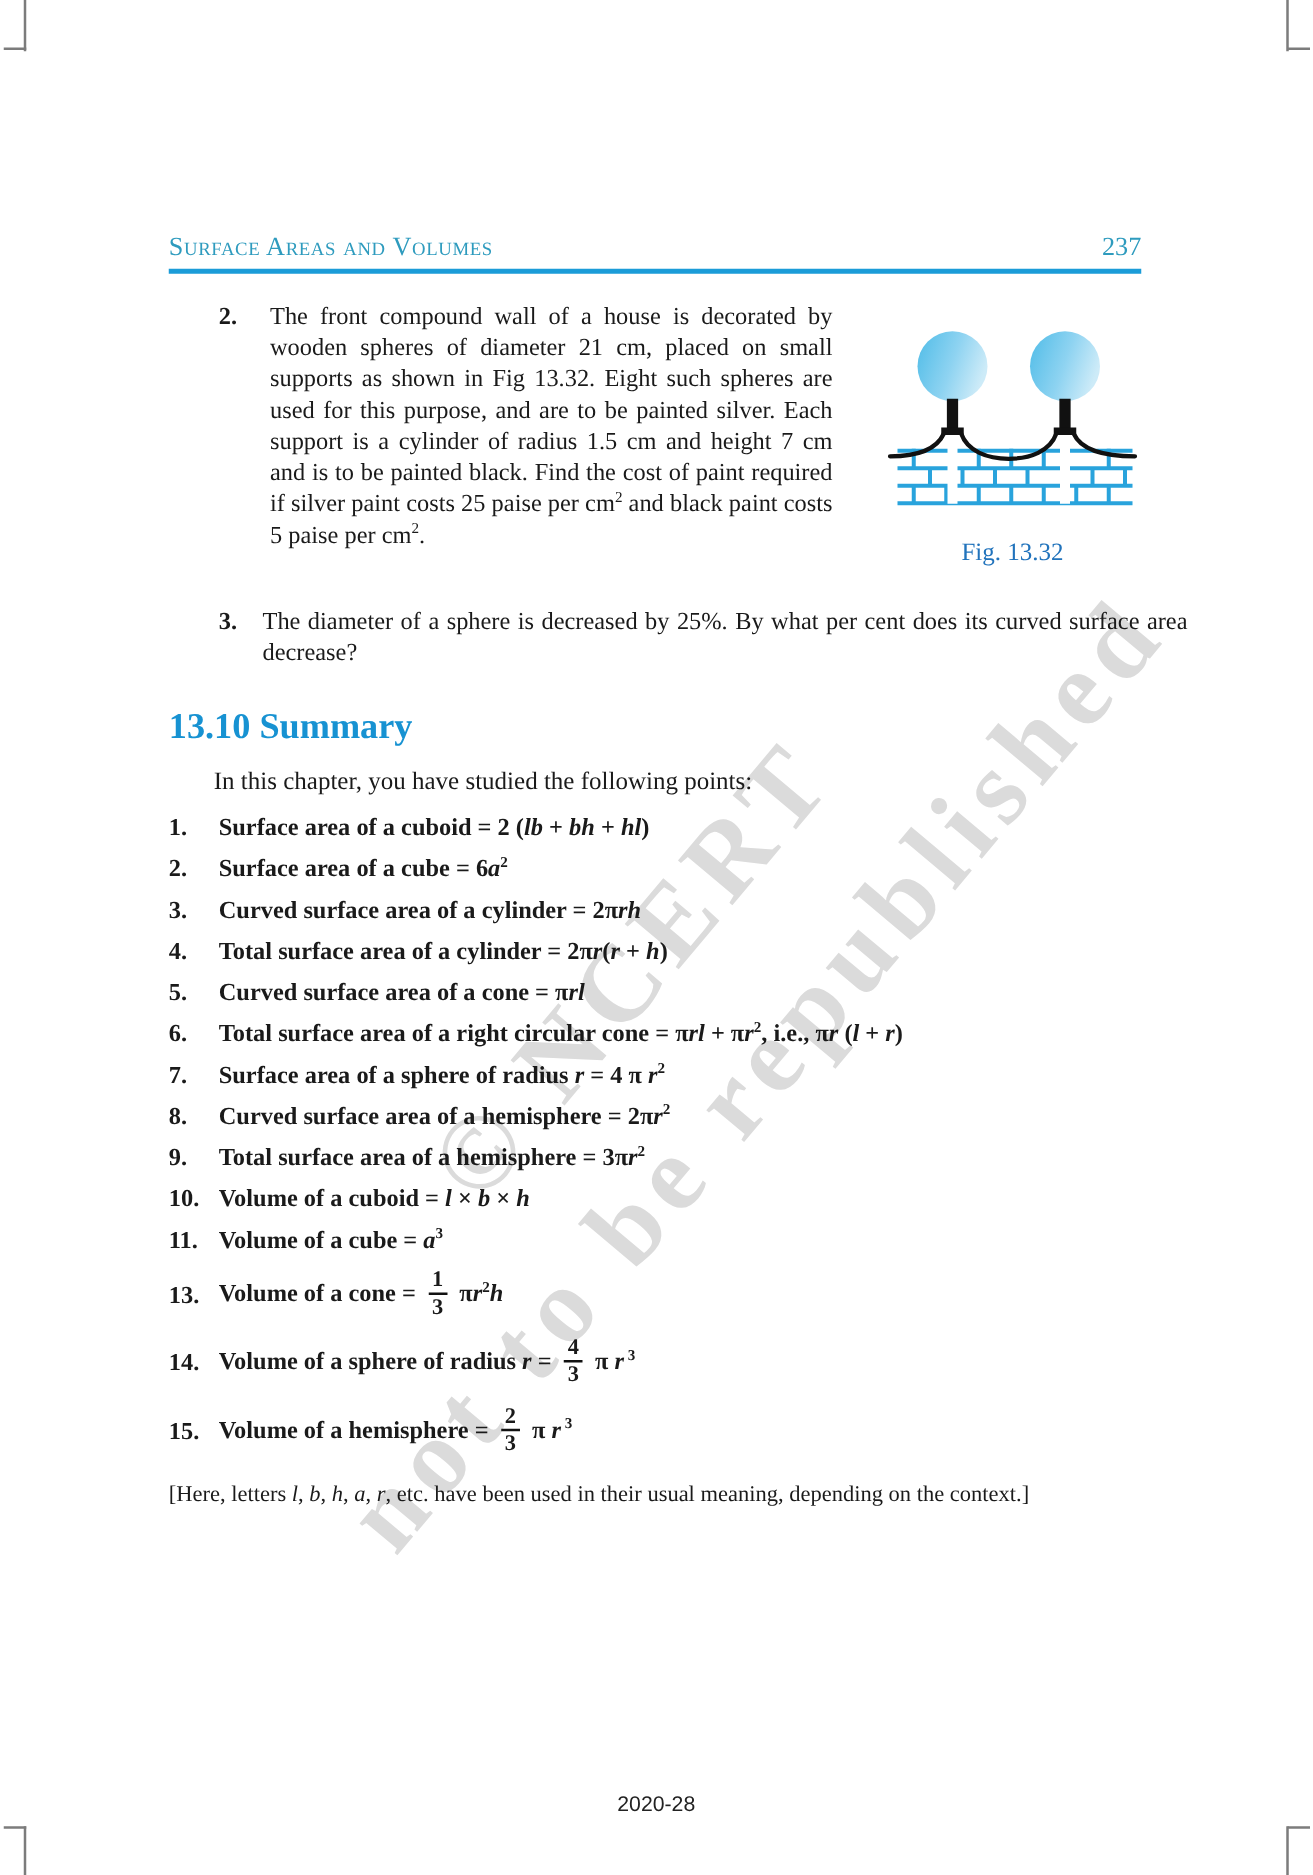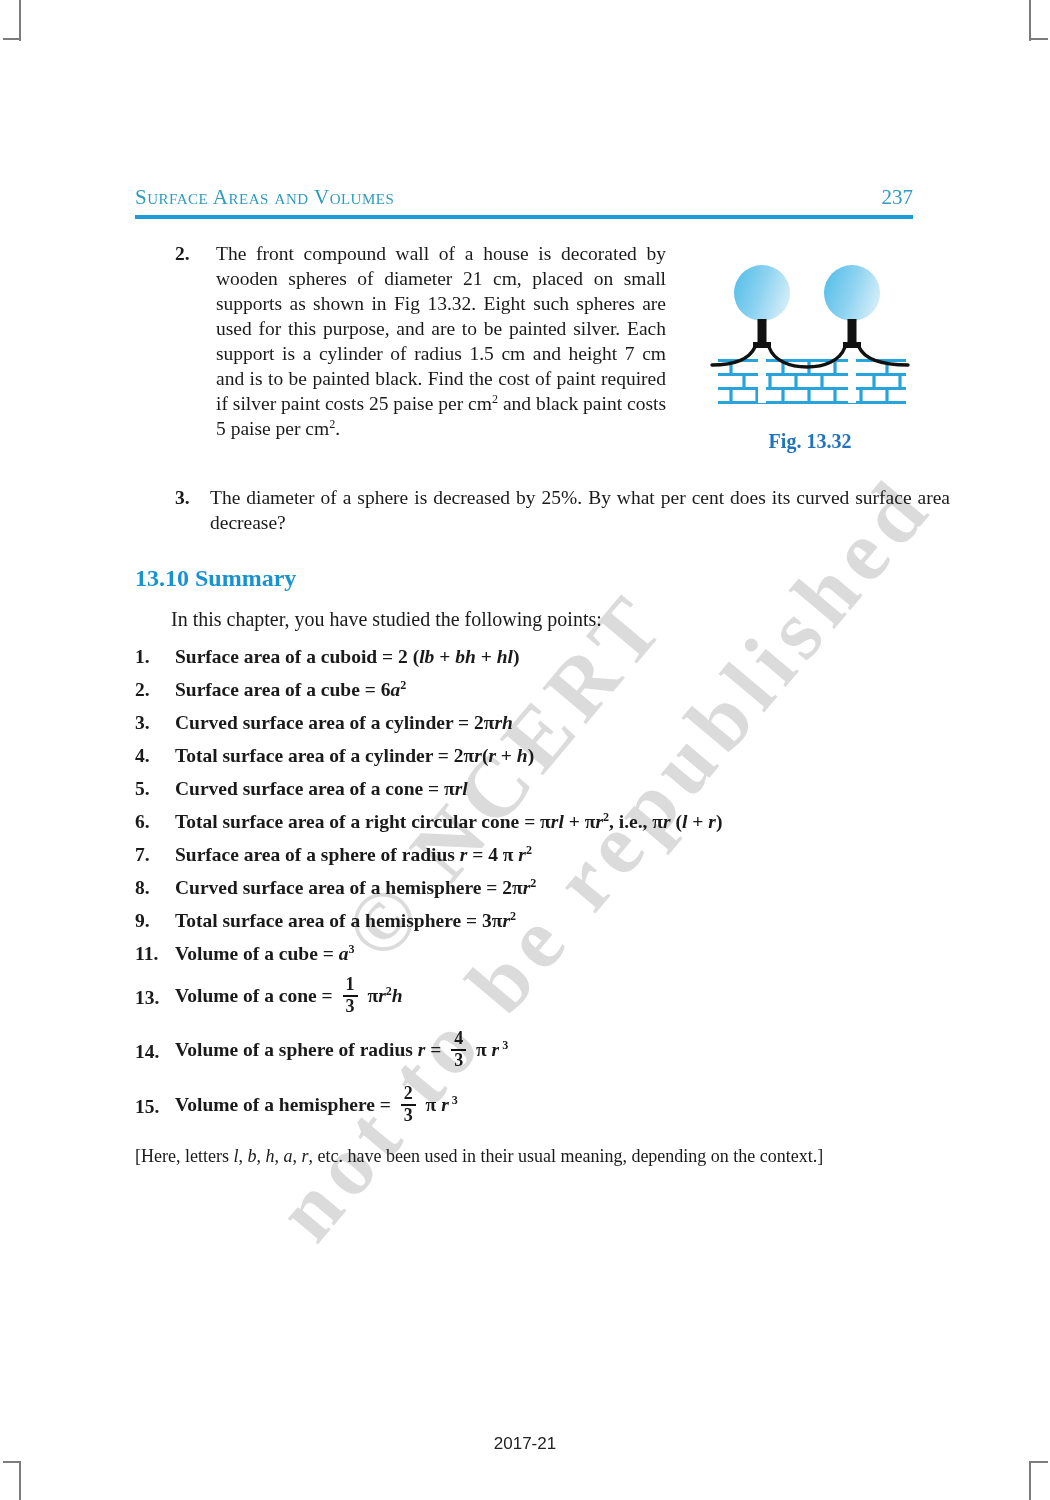--- a/index.html
+++ b/index.html
@@ -43,24 +43,24 @@
   .problems { margin-top:22px; }
   .problem { position:relative; margin-left:40px; font-size:19.5px; line-height:25px; }
   .p-num { position:absolute; left:0; top:0; font-weight:bold; }
   .p2-text { margin-left:41px; width:450px; text-align:justify; }
   .p3-text { margin-left:35px; width:740px; text-align:justify; }
   .problem + .problem { margin-top:12px; }
   .problem-2 { min-height:232px; }
 
   
   .figure { position:absolute; left:520px; top:14px; width:230px; text-align:center; }
-  .fig-caption { margin-top:10px; color:#2173bc; font-weight:bold; font-size:20px; }
-
-  
-  .summary-heading { margin-top:30px; color:#1792d2; font-weight:bold; font-size:24px; }
+  .fig-caption { margin-top:10px; color:#2173bc; font-weight:normal; font-size:20px; }
+
+  
+  .summary-heading { margin-top:30px; color:#1792d2; font-weight:bold; font-size:29px; }
   .summary-intro { margin-top:16px; font-size:20px;margin-left:36px; }
   .s-list { margin-top:14px; }
   .s-item { display:flex; align-items:center; margin-bottom:9px;
     font-size:19.5px; font-weight:bold; line-height:24px; }
   .s-num { width:40px; flex:none; }
   .s-formula i { font-style:italic; }
   sup { font-size:0.62em; vertical-align:super; line-height:0; }
   .frac { display:inline-flex; flex-direction:column; text-align:center;
     vertical-align:middle; font-size:0.92em; line-height:1.1;
     margin:0 5px 4px 5px; }
@@ -205,20 +205,24 @@
         </div>
       <div class="s-item">
           <span class="s-num">8.</span>
           <span class="s-formula">Curved surface area of a hemisphere = 2π<i>r</i><sup>2</sup></span>
         </div>
       <div class="s-item">
           <span class="s-num">9.</span>
           <span class="s-formula">Total surface area of a hemisphere = 3π<i>r</i><sup>2</sup></span>
         </div>
       <div class="s-item">
+          <span class="s-num">10.</span>
+          <span class="s-formula">Volume of a cuboid = <i>l</i> × <i>b</i> × <i>h</i></span>
+        </div>
+      <div class="s-item">
           <span class="s-num">11.</span>
           <span class="s-formula">Volume of a cube = <i>a</i><sup>3</sup></span>
         </div>
       <div class="s-item">
           <span class="s-num">13.</span>
           <span class="s-formula">Volume of a cone = <span class="frac">
               <span>1</span>
               <span>3</span>
             </span> π<i>r</i><sup>2</sup><i>h</i></span>
         </div>
@@ -234,14 +238,14 @@
           <span class="s-formula">Volume of a hemisphere = <span class="frac">
               <span>2</span>
               <span>3</span>
             </span> π <i>r</i><sup> 3</sup></span>
         </div>
     </div>
 
     <div class="closing">[Here, letters <i>l</i>, <i>b</i>, <i>h</i>, <i>a</i>, <i>r</i>, etc. have been used in their usual meaning, depending on the context.]</div>
   </div>
 
-  <div class="footer">2017-21</div>
+  <div class="footer">2020-28</div>
 </div>
 
 </body></html>

